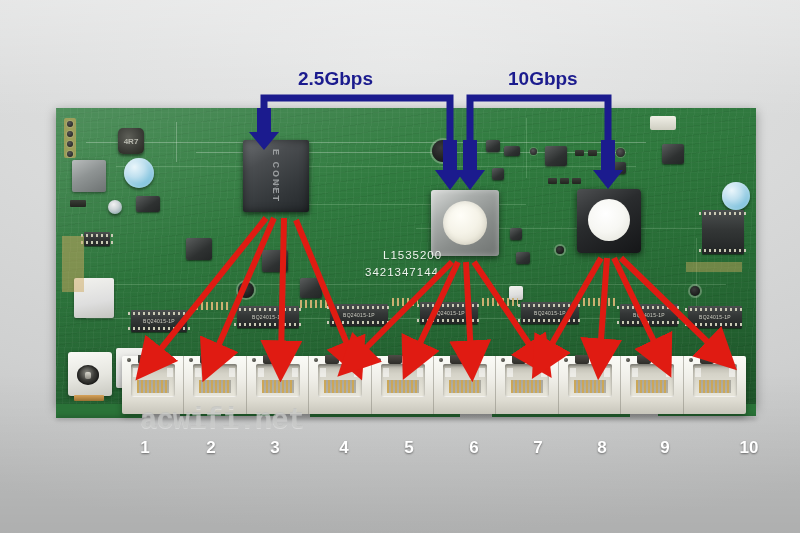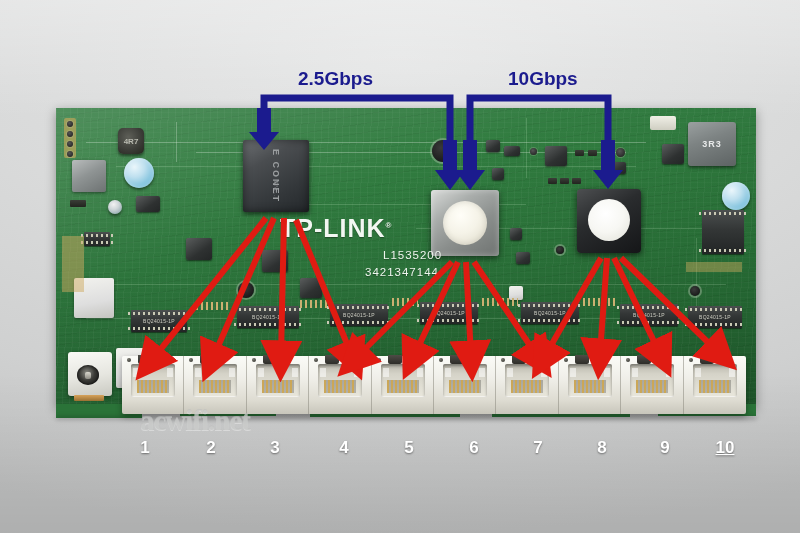--- a/index.html
+++ b/index.html
@@ -222,21 +222,21 @@
     position:absolute;top:438px;width:34px;text-align:center;
     color:#ffffff;font-size:17px;font-weight:bold;
     font-family:"Liberation Sans", sans-serif;
     text-shadow:0 1px 2px rgba(0,0,0,.45);
   }
 
   
   .watermark{
     position:absolute;left:140px;top:404px;
     font-size:29px;font-weight:bold;letter-spacing:-1px;
-    font-family:Liberation Serif, serif;
+    font-family:Liberation Mono, monospace;
     color:rgba(190,192,190,.62);
     text-shadow:0 1px 0 rgba(255,255,255,.35);
     pointer-events:none;
   }
 
   
   .anno{position:absolute;left:0;top:0;width:800px;height:533px;pointer-events:none;}
   .anno-label{
     position:absolute;color:#1b1b8e;font-weight:bold;font-size:19px;
     font-family:"Liberation Sans", sans-serif;white-space:nowrap;
@@ -316,27 +316,23 @@
 
 
   <div class="chip-silver">
     <div class="disc"></div>
   </div>
 
   <div class="chip-black">
     <div class="disc"></div>
   </div>
 
-  <div class="tplink">
-    <span>TP-LINK</span><sup>®</sup>
-  </div>
   <div class="pcbcode" style="left:383px;top:249px;">L1535200</div>
   <div class="pcbcode" style="left:365px;top:266px;">3421347144</div>
 
-  <div class="cmp ind" style="left:688px;top:122px;width:48px;height:44px;">3R3</div>
   <div class="cmp" style="left:650px;top:116px;width:26px;height:14px;background:linear-gradient(180deg,#f0efe6,#cfcec2);border-radius:2px;"></div>
   <div class="cmp qfn" style="left:662px;top:144px;width:22px;height:20px;"></div>
   <div class="cmp cap-alu" style="left:722px;top:182px;width:28px;height:28px;"></div>
   <div class="cmp soic" style="left:702px;top:210px;width:42px;height:44px;">
       <span></span>
     </div>
   <div class="cmp" style="left:686px;top:262px;width:56px;height:10px;background:rgba(205,170,95,.45);"></div>
   <div class="hole" style="position:absolute;left:432px;top:140px;width:22px;height:22px;"></div>
   <div class="hole" style="position:absolute;left:690px;top:286px;width:10px;height:10px;"></div>
 
@@ -493,21 +489,21 @@
 
   <div class="portnum" style="left:128px;">1</div>
   <div class="portnum" style="left:194px;">2</div>
   <div class="portnum" style="left:258px;">3</div>
   <div class="portnum" style="left:327px;">4</div>
   <div class="portnum" style="left:392px;">5</div>
   <div class="portnum" style="left:457px;">6</div>
   <div class="portnum" style="left:521px;">7</div>
   <div class="portnum" style="left:585px;">8</div>
   <div class="portnum" style="left:648px;">9</div>
-  <div class="portnum" style="left:708px;text-decoration:underline;">10</div>
+  <div class="portnum" style="left:732px;">10</div>
 
   <svg class="anno" viewBox="0 0 800 533">
     <defs>
       <marker id="redhead" markerWidth="7" markerHeight="7" refX="2.6" refY="3.5" orient="auto">
         <path d="M0,0 L7,3.5 L0,7 z" fill="#e01b12"></path>
       </marker>
     </defs>
 
     <g>
       <path d="M264,112 L264,98 L450,98 L450,150" stroke="#1b1b8e" stroke-width="7" fill="none" stroke-linecap="square"></path>

